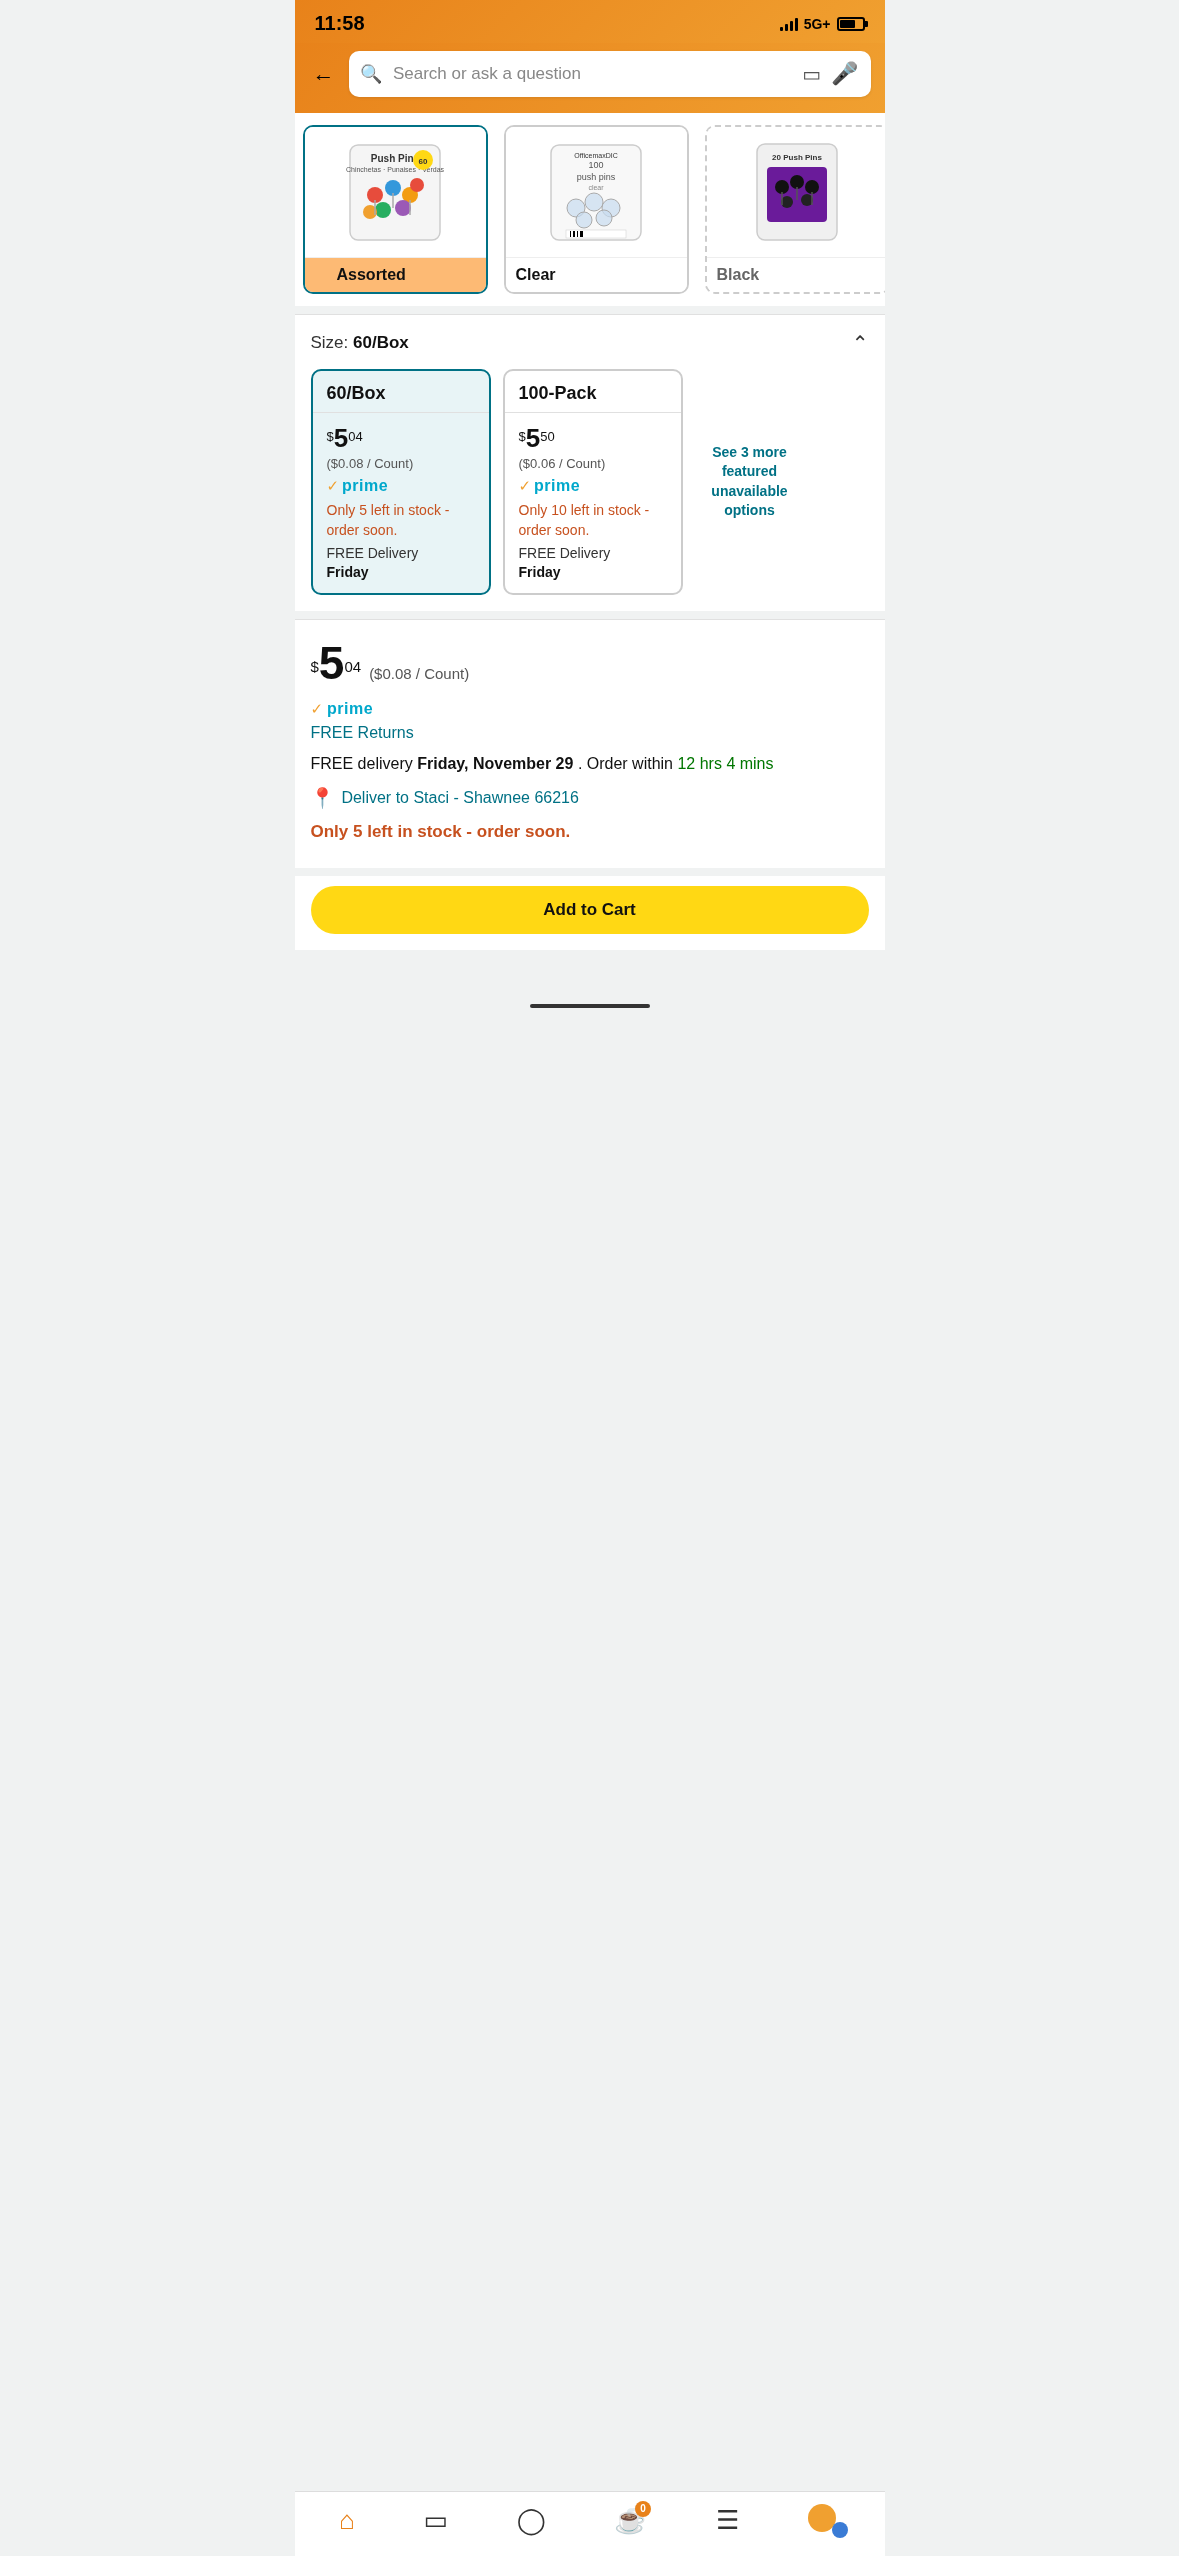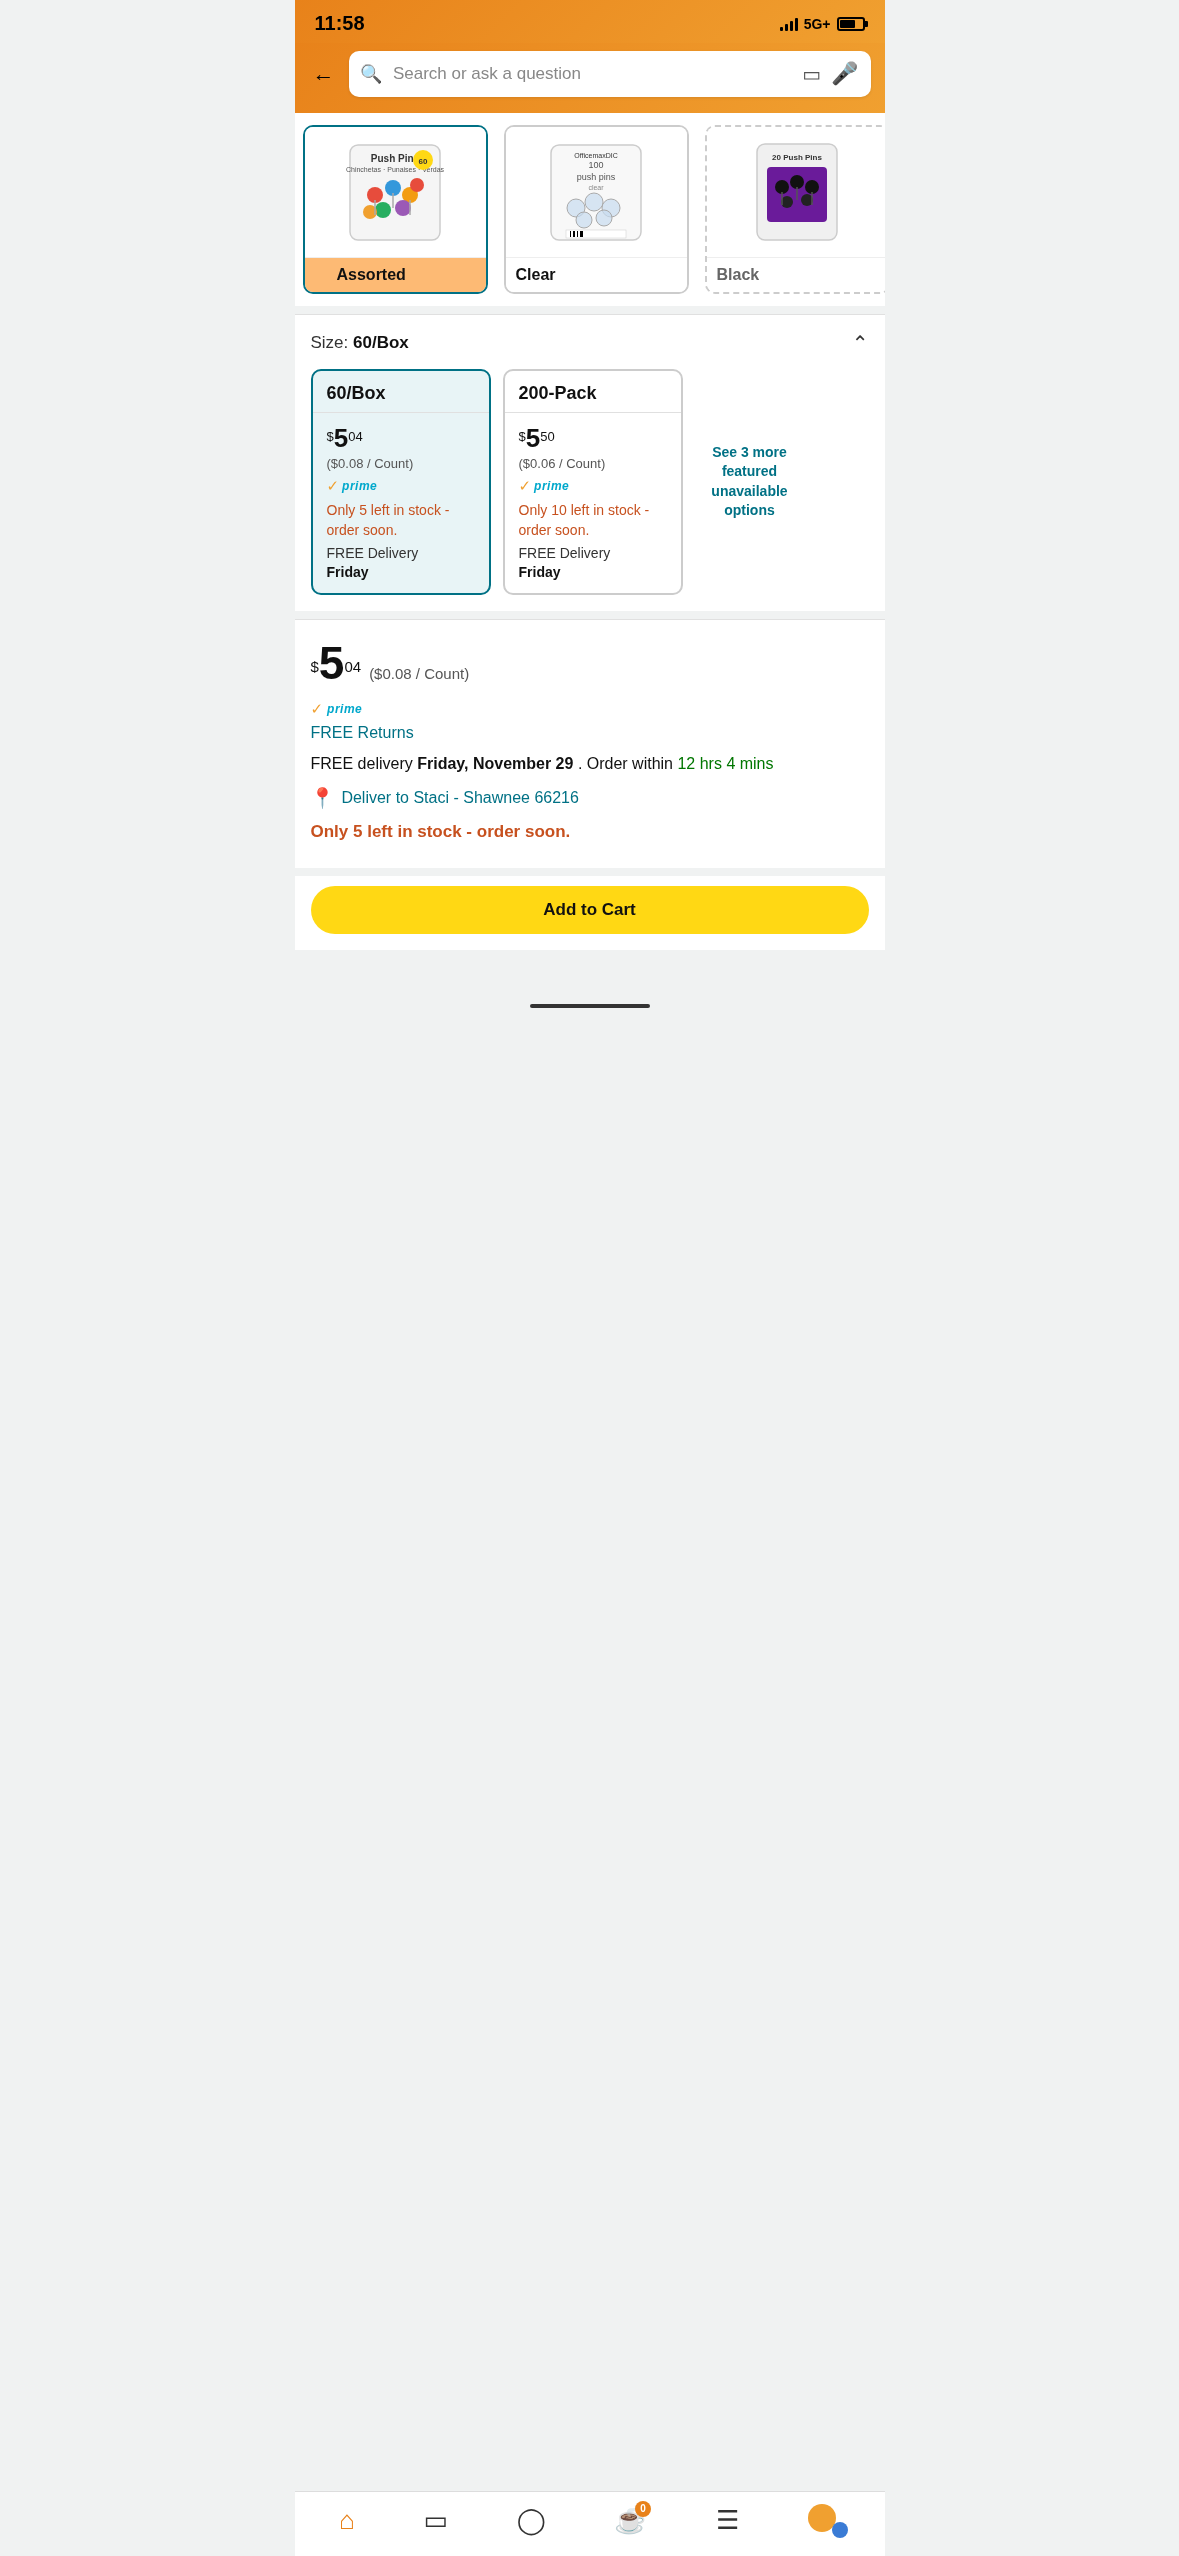--- a/index.html
+++ b/index.html
@@ -269,22 +269,21 @@
       align-items: center;
       gap: 3px;
       margin: 6px 0;
     }
     .prime-check {
       color: #f0a030;
       font-size: 15px;
     }
     .prime-text {
       color: #00A8CC;
-      font-size: 12px;
-      font-style: italic;
+      font-size: 16px;
       font-weight: 700;
       letter-spacing: 0.5px;
     }
     .stock-warning {
       color: #c7511f;
       font-size: 14px;
       line-height: 1.4;
       margin-bottom: 4px;
     }
     .free-delivery {
@@ -637,21 +636,21 @@
           <div class="stock-warning">Only 5 left in stock - order soon.</div>
           <div class="free-delivery">
             <span>FREE Delivery</span><br>
             <span class="delivery-day">Friday</span>
           </div>
         </div>
       </div>
 
       <div class="size-card">
         <div class="size-card-header">
-          <div class="size-card-name">200-Pack</div>
+          <div class="size-card-name">100-Pack</div>
         </div>
         <div class="size-card-body">
           <div class="size-price-main">
             <sup>$</sup><span class="big-num">5</span><sup>50</sup>
           </div>
           <div class="size-per-count">($0.06 / Count)</div>
           <div class="prime-badge">
             <span class="prime-check">✓</span>
             <span class="prime-text">prime</span>
           </div>

